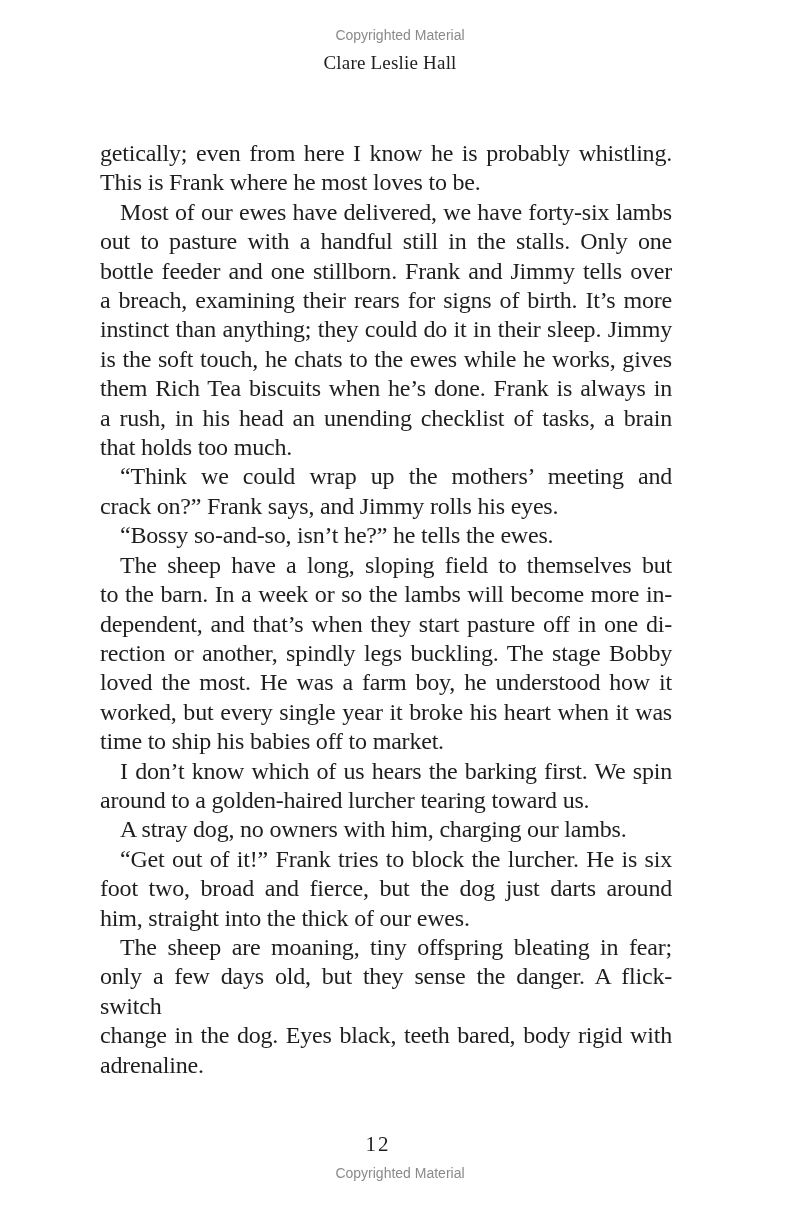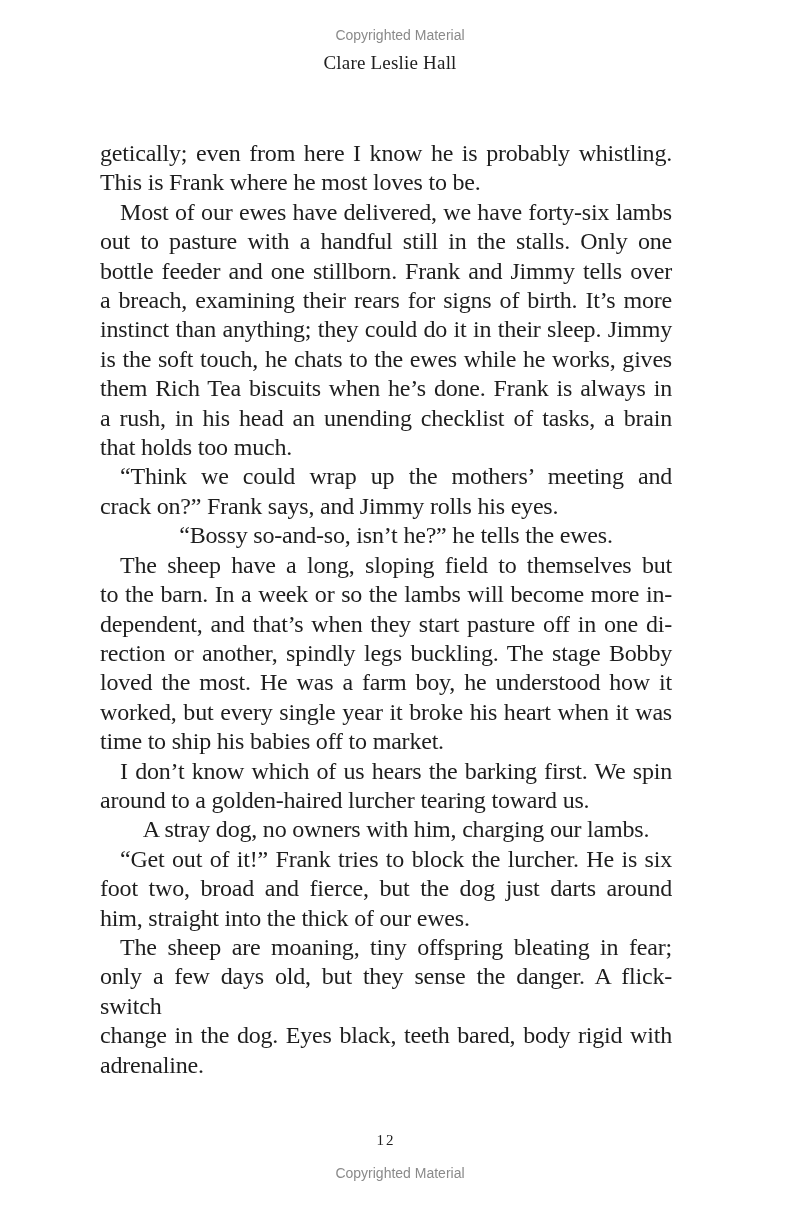--- a/index.html
+++ b/index.html
@@ -37,27 +37,27 @@
     line-height: 29.4px;
     letter-spacing: -0.2px;
     color: var(--ink, #1e1e1e);
     margin-top: 34px;
   }
   .line { text-align: left; }
   .line.just {
     text-align: justify;
     text-align-last: justify;
   }
-  .line.indent { text-indent: 20px; text-align: center; }
+  .line.indent { text-indent: 20px; }
   .folio {
     position: absolute;
-    top: 1132px; left: 100px;
+    top: 1132px; left: 92px;
     width: 572px;
     text-align: center;
-    font-size: 15px;
+    font-size: 21px;
     letter-spacing: 2px;
     color: var(--ink, #1e1e1e);
   }
   .bottom-notice {
     position: absolute;
     top: 1165px; left: 0;
     width: 800px;
     text-align: center;
     font-family: "Liberation Sans", sans-serif;
     font-size: 14px;

